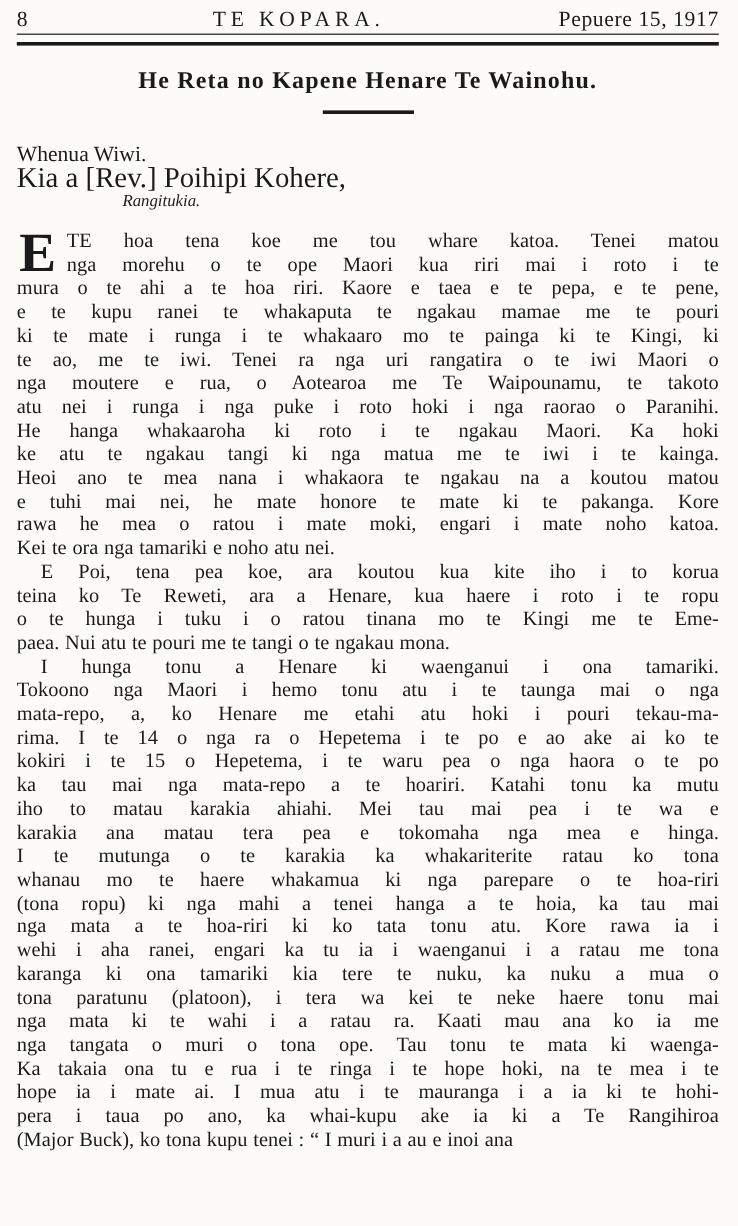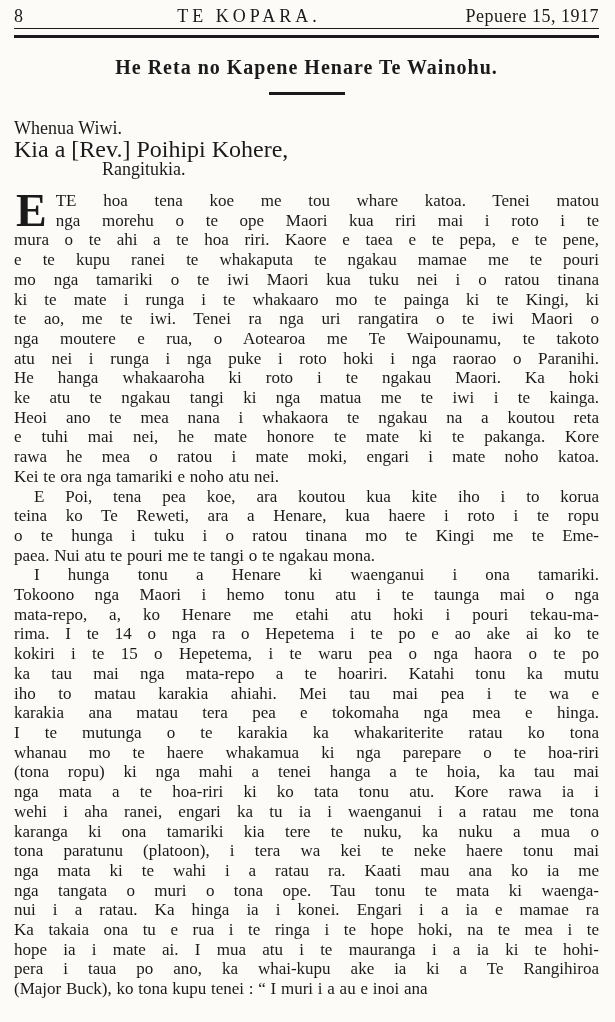--- a/index.html
+++ b/index.html
@@ -54,23 +54,24 @@
     padding-right: 52px;
     font-size: 18px;
     line-height: 20px;
   }
   .salut1 {
     margin-top: 1px;
     font-size: 24px;
     line-height: 20px;
   }
   .salut2 {
-    font-size: 18px;
+    font-size: 14px;
     line-height: 20px;
     padding-left: 88px;
+    font-style: italic;
   }
   
   .body-text {
     margin-top: 12px;
     font-size: 17px;
     line-height: 19.7px;
     word-spacing: 0.5px;
   }
   .para { margin: 0; }
   .dropcap {
@@ -116,28 +117,27 @@
   <div class="salut2">Rangitukia.</div>
 
   <div class="body-text">
     <div class="para">
       <span class="dropcap">E</span>
       <div class="lines">
           <div class="tline">TE hoa tena koe me tou whare katoa.  Tenei matou</div>
           <div class="tline">nga morehu o te ope Maori kua riri mai i roto i te</div>
           <div class="tline">mura o te ahi a te hoa riri.  Kaore e taea e te pepa, e te pene,</div>
           <div class="tline">e te kupu ranei te whakaputa te ngakau mamae me te pouri</div>
-          <div class="tline">mo nga tamariki o te iwi Maori kua tuku nei i o ratou tinana</div>
           <div class="tline">ki te mate i runga i te whakaaro mo te painga ki te Kingi, ki</div>
           <div class="tline">te ao, me te iwi.  Tenei ra nga uri rangatira o te iwi Maori o</div>
           <div class="tline">nga moutere e rua, o Aotearoa me Te Waipounamu, te takoto</div>
           <div class="tline">atu nei i runga i nga puke i roto hoki i nga raorao o Paranihi.</div>
           <div class="tline">He hanga whakaaroha ki roto i te ngakau Maori.  Ka hoki</div>
           <div class="tline">ke atu te ngakau tangi ki nga matua me te iwi i te kainga.</div>
-          <div class="tline">Heoi ano te mea nana i whakaora te ngakau na a koutou reta</div>
+          <div class="tline">Heoi ano te mea nana i whakaora te ngakau na a koutou matou</div>
           <div class="tline">e tuhi mai nei, he mate honore te mate ki te pakanga.  Kore</div>
           <div class="tline">rawa he mea o ratou i mate moki, engari i mate noho katoa.</div>
           <div class="tline last">Kei te ora nga tamariki e noho atu nei.</div>
         </div>
     </div>
     <div class="para indent">
       <div class="lines">
           <div class="tline">E Poi, tena pea koe, ara koutou kua kite iho i to korua</div>
           <div class="tline">teina ko Te Reweti, ara a Henare, kua haere i roto i te ropu</div>
           <div class="tline">o te hunga i tuku i o ratou tinana mo te Kingi me te Eme-</div>
@@ -156,21 +156,20 @@
           <div class="tline">karakia ana matau tera pea e tokomaha nga mea e hinga.</div>
           <div class="tline">I te mutunga o te karakia ka whakariterite ratau ko tona</div>
           <div class="tline">whanau mo te haere whakamua ki nga parepare o te hoa-riri</div>
           <div class="tline">(tona ropu) ki nga mahi a tenei hanga a te hoia, ka tau mai</div>
           <div class="tline">nga mata a te hoa-riri ki ko tata tonu atu.  Kore rawa ia i</div>
           <div class="tline">wehi i aha ranei, engari ka tu ia i waenganui i a ratau me tona</div>
           <div class="tline">karanga ki ona tamariki kia tere te nuku, ka nuku a mua o</div>
           <div class="tline">tona paratunu (platoon), i tera wa kei te neke haere tonu mai</div>
           <div class="tline">nga mata ki te wahi i a ratau ra.  Kaati mau ana ko ia me</div>
           <div class="tline">nga tangata o muri o tona ope.  Tau tonu te mata ki waenga-</div>
-          <div class="tline">nui i a ratau.  Ka hinga ia i konei.  Engari i a ia e mamae ra</div>
           <div class="tline">Ka takaia ona tu e rua i te ringa i te hope hoki, na te mea i te</div>
           <div class="tline">hope ia i mate ai.  I mua atu i te mauranga i a ia ki te hohi-</div>
           <div class="tline">pera i taua po ano, ka whai-kupu ake ia ki a Te Rangihiroa</div>
           <div class="tline last">(Major Buck), ko tona kupu tenei : “ I muri i a au e inoi ana</div>
         </div>
     </div>
   </div>
 
 </div>
 

